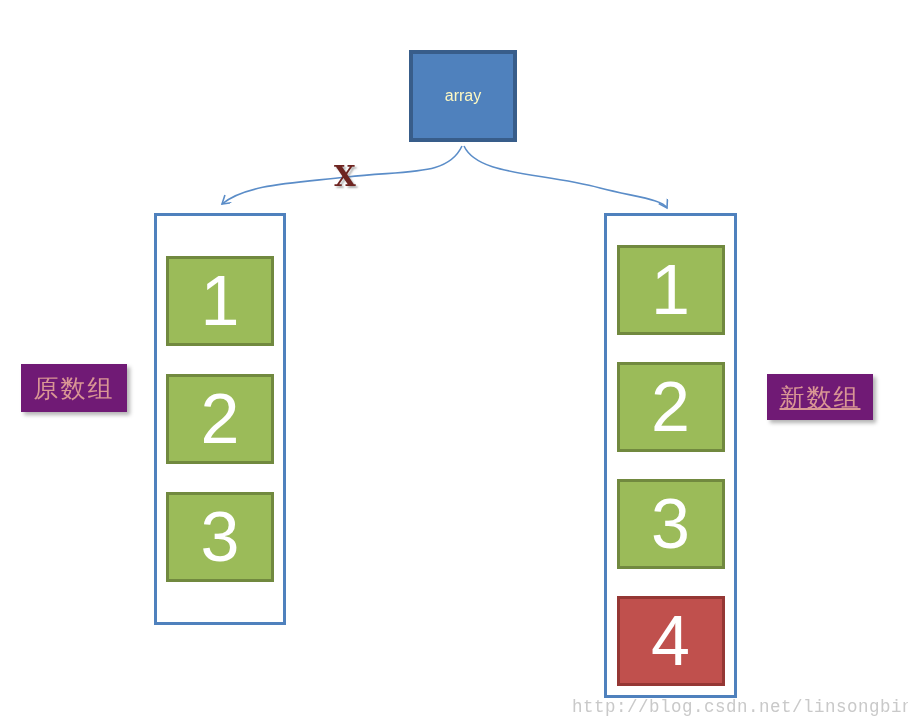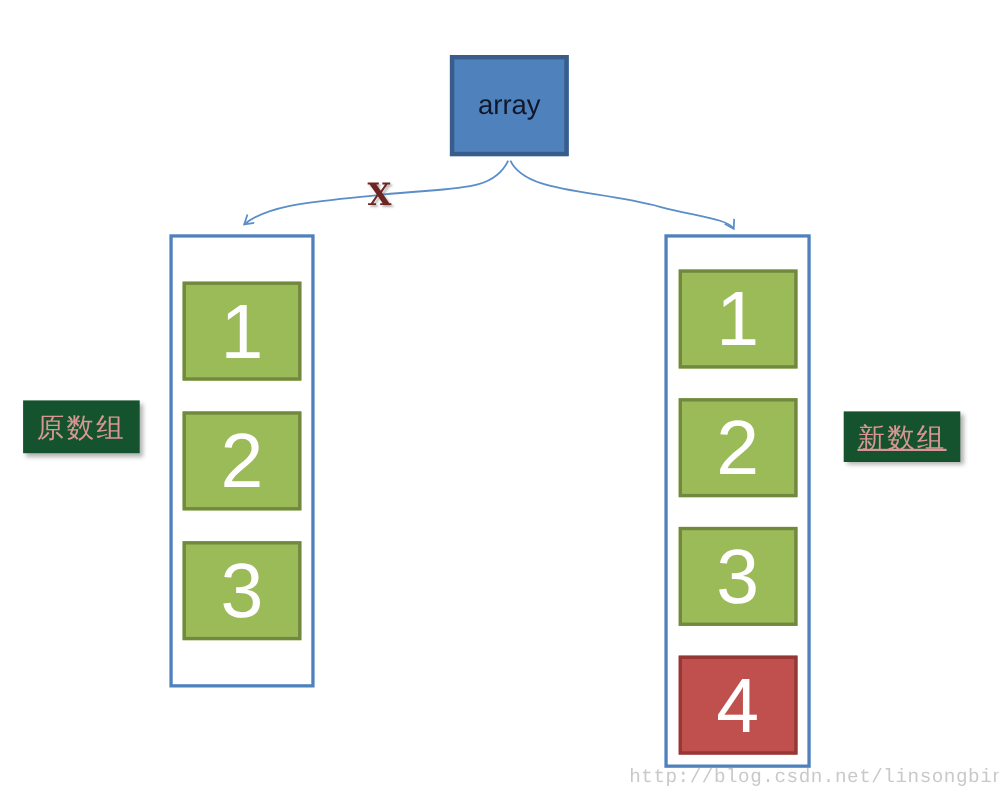--- a/index.html
+++ b/index.html
@@ -10,34 +10,34 @@
   .watermark{position:absolute;left:572px;top:697px;z-index:0;white-space:nowrap;
              font-family:"Liberation Mono",monospace;font-size:17.5px;letter-spacing:.5px;
              color:var(--watermark-text);}
 
   svg.arrows{position:absolute;left:0;top:0;z-index:2;pointer-events:none;}
   svg.arrows path{stroke:var(--arrow);fill:none;stroke-width:1.6px;}
 
   .node{position:absolute;left:409px;top:50px;width:100px;height:84px;z-index:3;
         background:var(--node-fill);border:4px solid var(--node-border);
         display:flex;align-items:center;justify-content:center;
-        color:#0f172a;font-size:25px;}
+        color:#fef9c3;font-size:16px;}
 
   .column{position:absolute;z-index:1;border:3px solid var(--col-border);
           display:flex;flex-direction:column;align-items:center;box-sizing:border-box;}
   .column.left {left:154px;top:213px;width:132px;height:412px;padding-top:40px;gap:28px;}
   .column.right{left:604px;top:213px;width:133px;height:485px;padding-top:29px;gap:27px;}
 
   .cell{width:102px;height:84px;flex:none;border:3px solid;
         display:flex;align-items:center;justify-content:center;
         color:#fff;font-size:70px;line-height:1;}
   .cell.green{background:var(--cell-green-fill);border-color:var(--cell-green-border);}
   .cell.red  {background:var(--cell-red-fill);border-color:var(--cell-red-border);}
 
-  .label-box{position:absolute;z-index:3;background:#14532d;
+  .label-box{position:absolute;z-index:3;background:#701a75;
              box-shadow:3px 3px 4px rgba(0,0,0,.30);
              display:flex;align-items:center;justify-content:center;
              color:var(--label-text);font-size:25px;letter-spacing:2px;}
   .label-box.left {left:21px;top:364px;width:106px;height:48px;}
   .label-box.right{left:767px;top:374px;width:106px;height:46px;text-decoration:underline;}
 
   .x-mark{position:absolute;left:334px;top:160px;z-index:4;
           font-family:"DejaVu Serif",serif;font-weight:bold;font-size:28px;
           color:var(--x-mark);text-shadow:2px 2px 2px rgba(110,110,110,.55);}
 </style>

